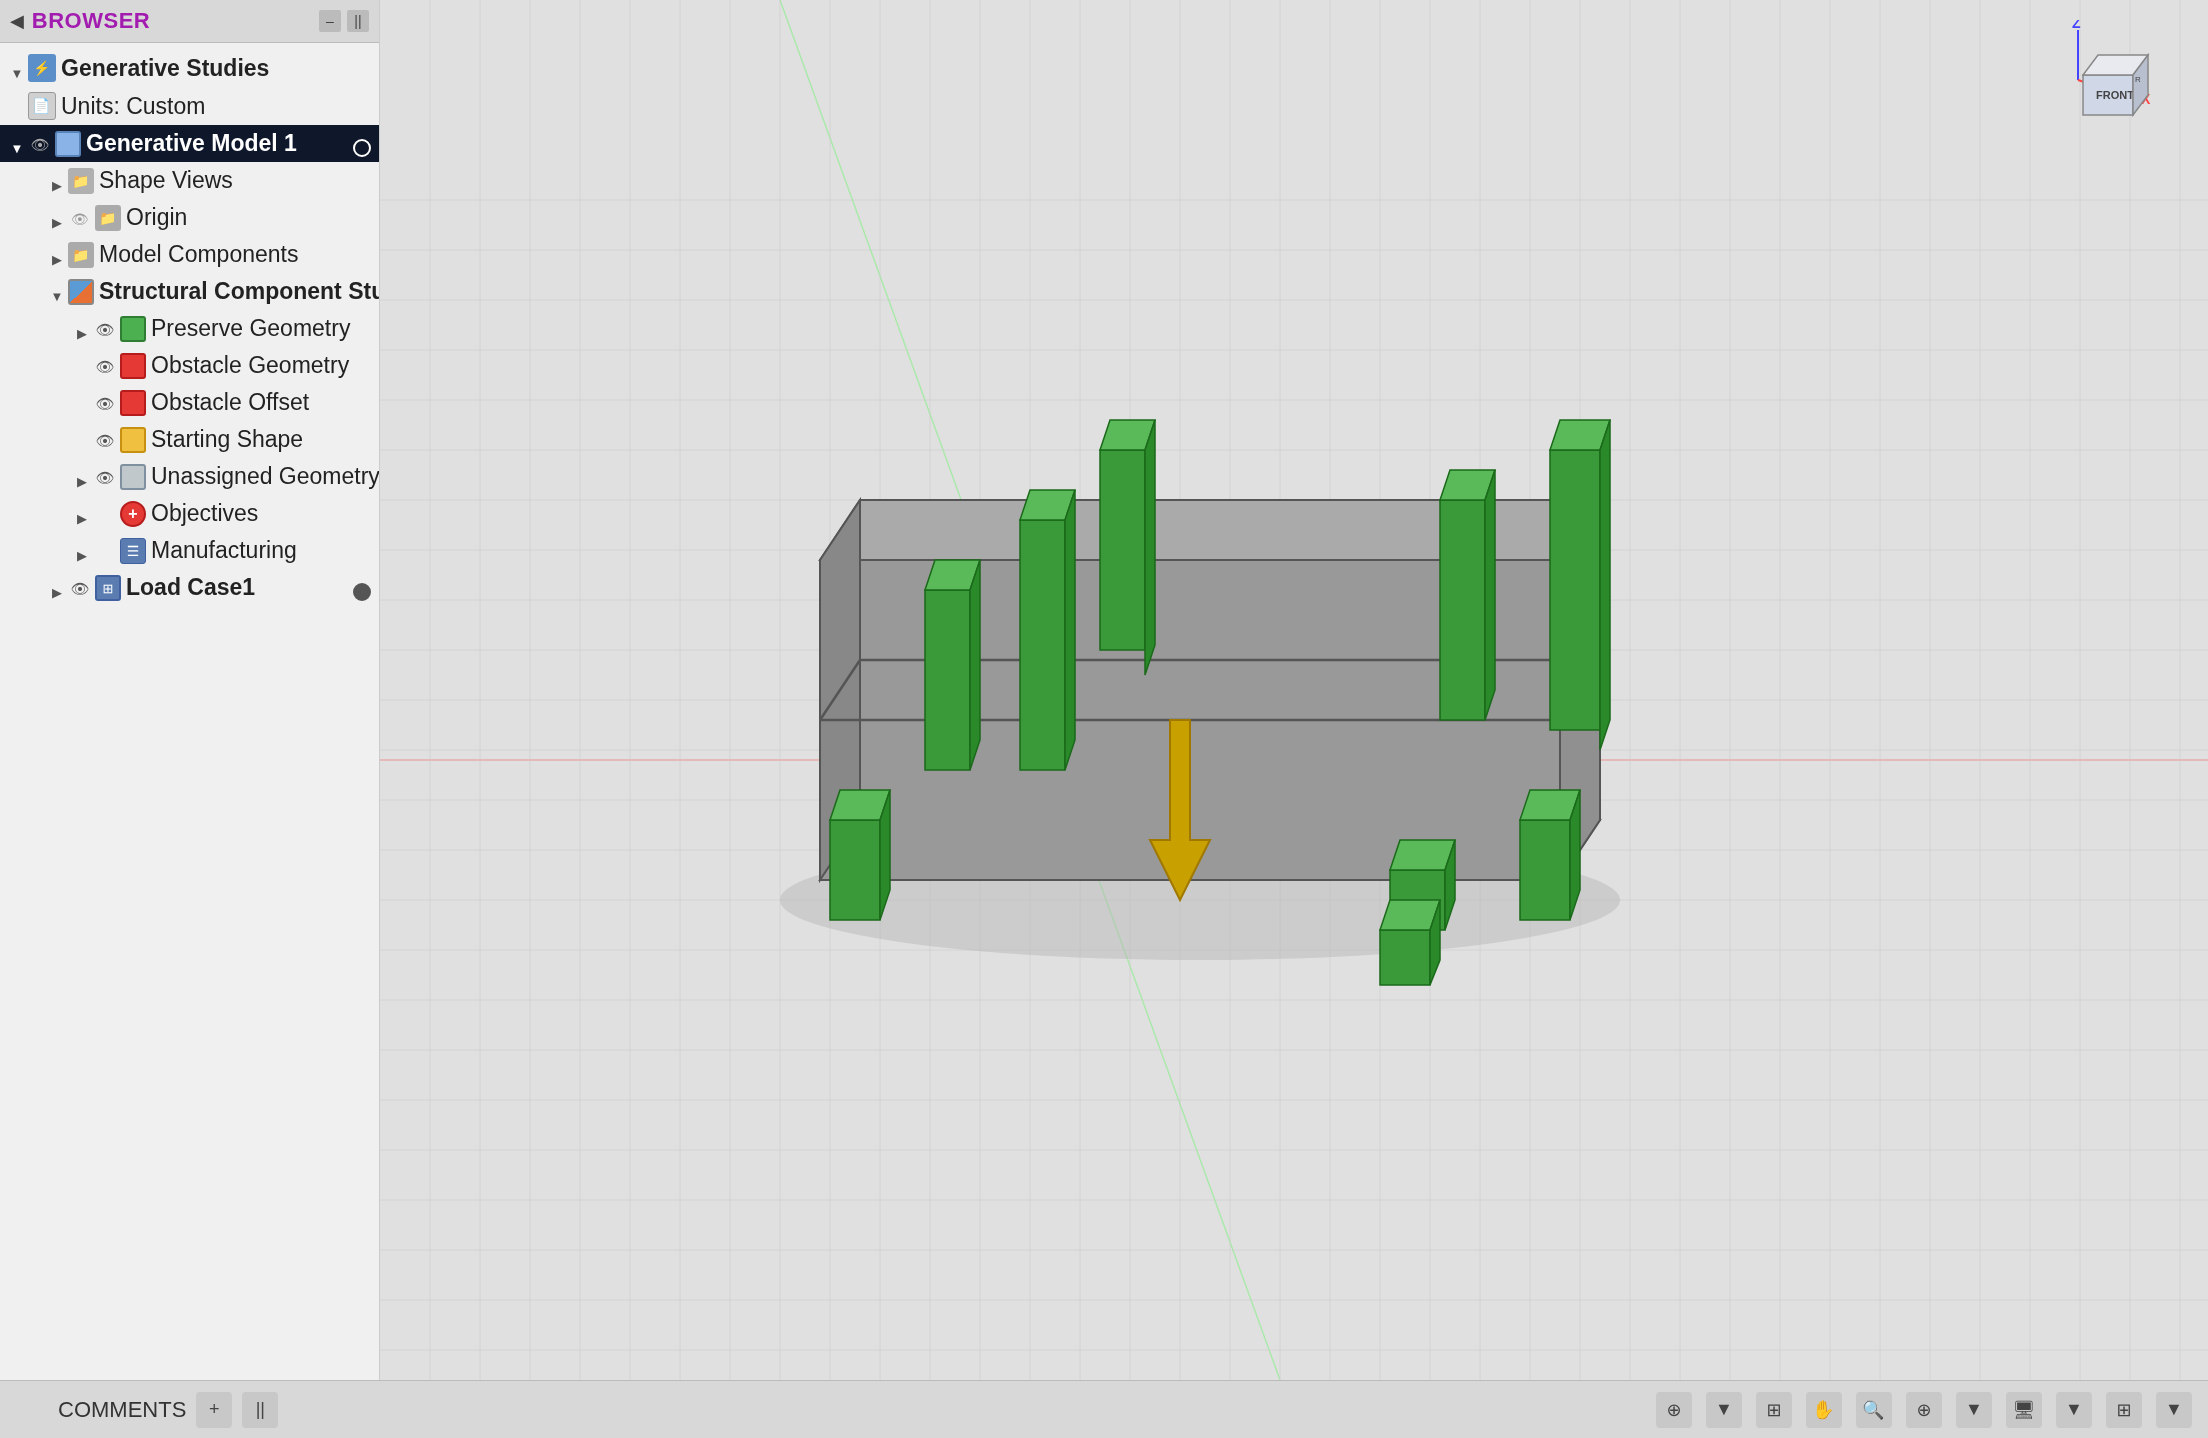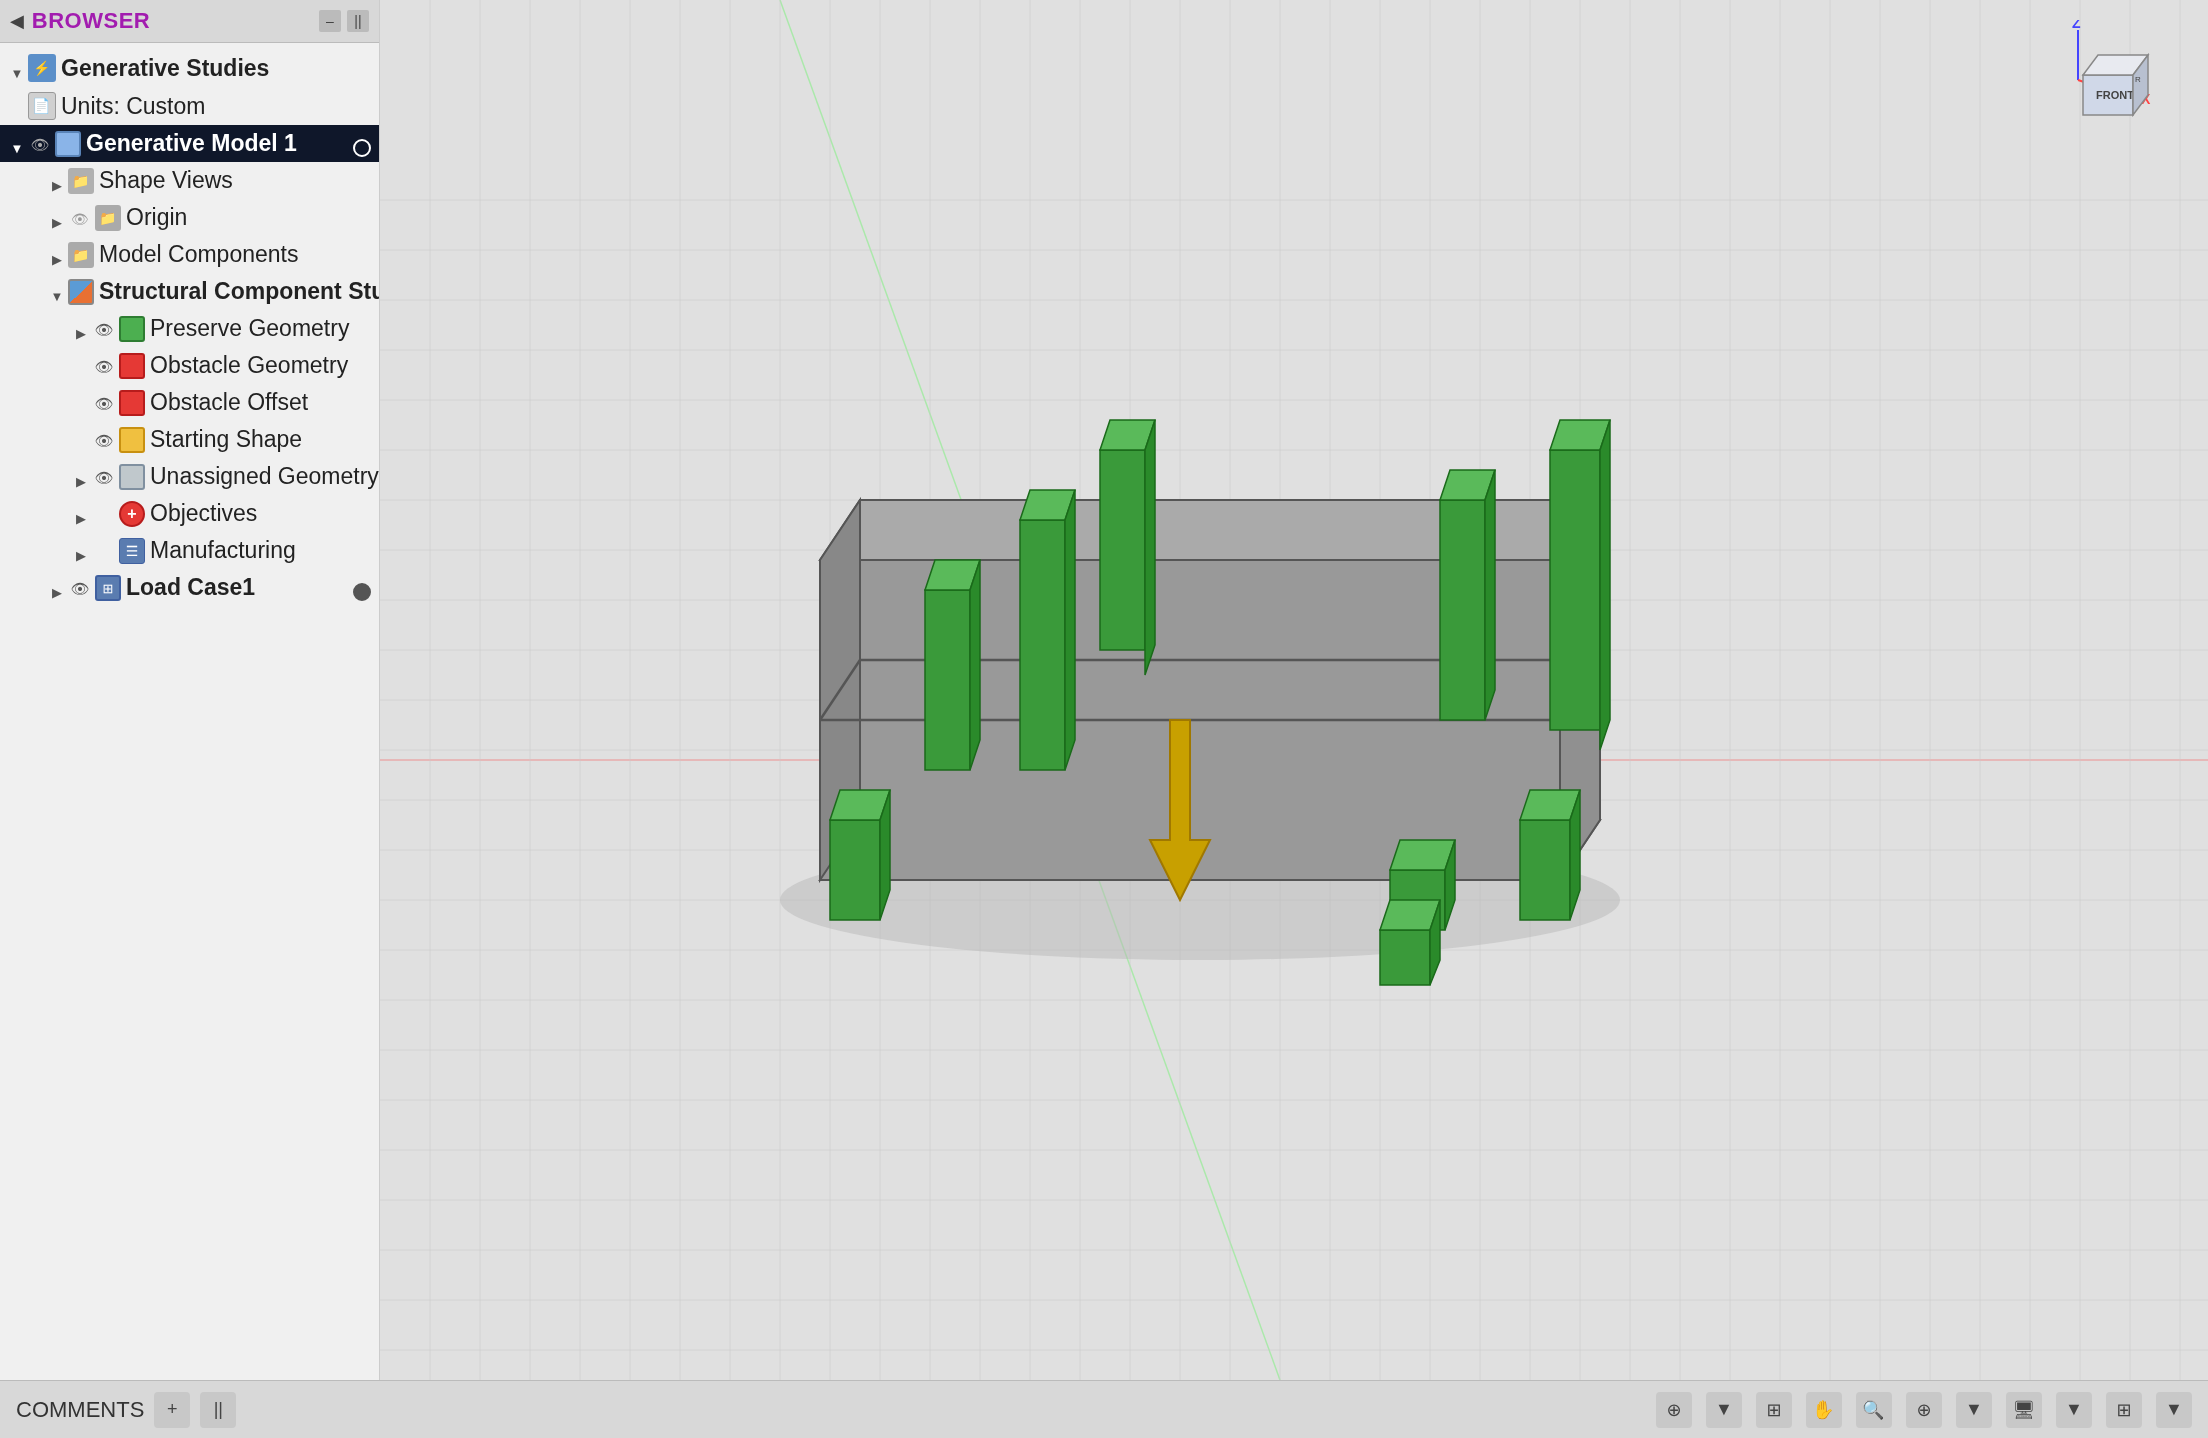--- a/index.html
+++ b/index.html
@@ -87,21 +87,21 @@
       font-size: 23px;
     }
 
     .tree-item.highlighted {
       background: #0f172a;
       color: white;
     }
 
     .indent-1 { padding-left: 8px; }
     .indent-2 { padding-left: 48px; }
-    .indent-3 { padding-left: 72px; }
+    .indent-3 { padding-left: 44px; margin-left: 29px; }
 
     .tree-arrow {
       width: 18px;
       height: 18px;
       display: inline-flex;
       align-items: center;
       justify-content: center;
       font-size: 16px;
       color: #555;
       flex-shrink: 0;
@@ -202,20 +202,21 @@
       display: flex;
       align-items: center;
       padding: 0 16px;
       gap: 10px;
     }
 
     .bottom-bar-label {
       font-size: 22px;
       color: #333;
       font-weight: 500;
+      margin-left: 42px;
     }
 
     .bottom-bar-controls {
       margin-left: auto;
       display: flex;
       align-items: center;
       gap: 14px;
     }
 
     .bottom-btn {

